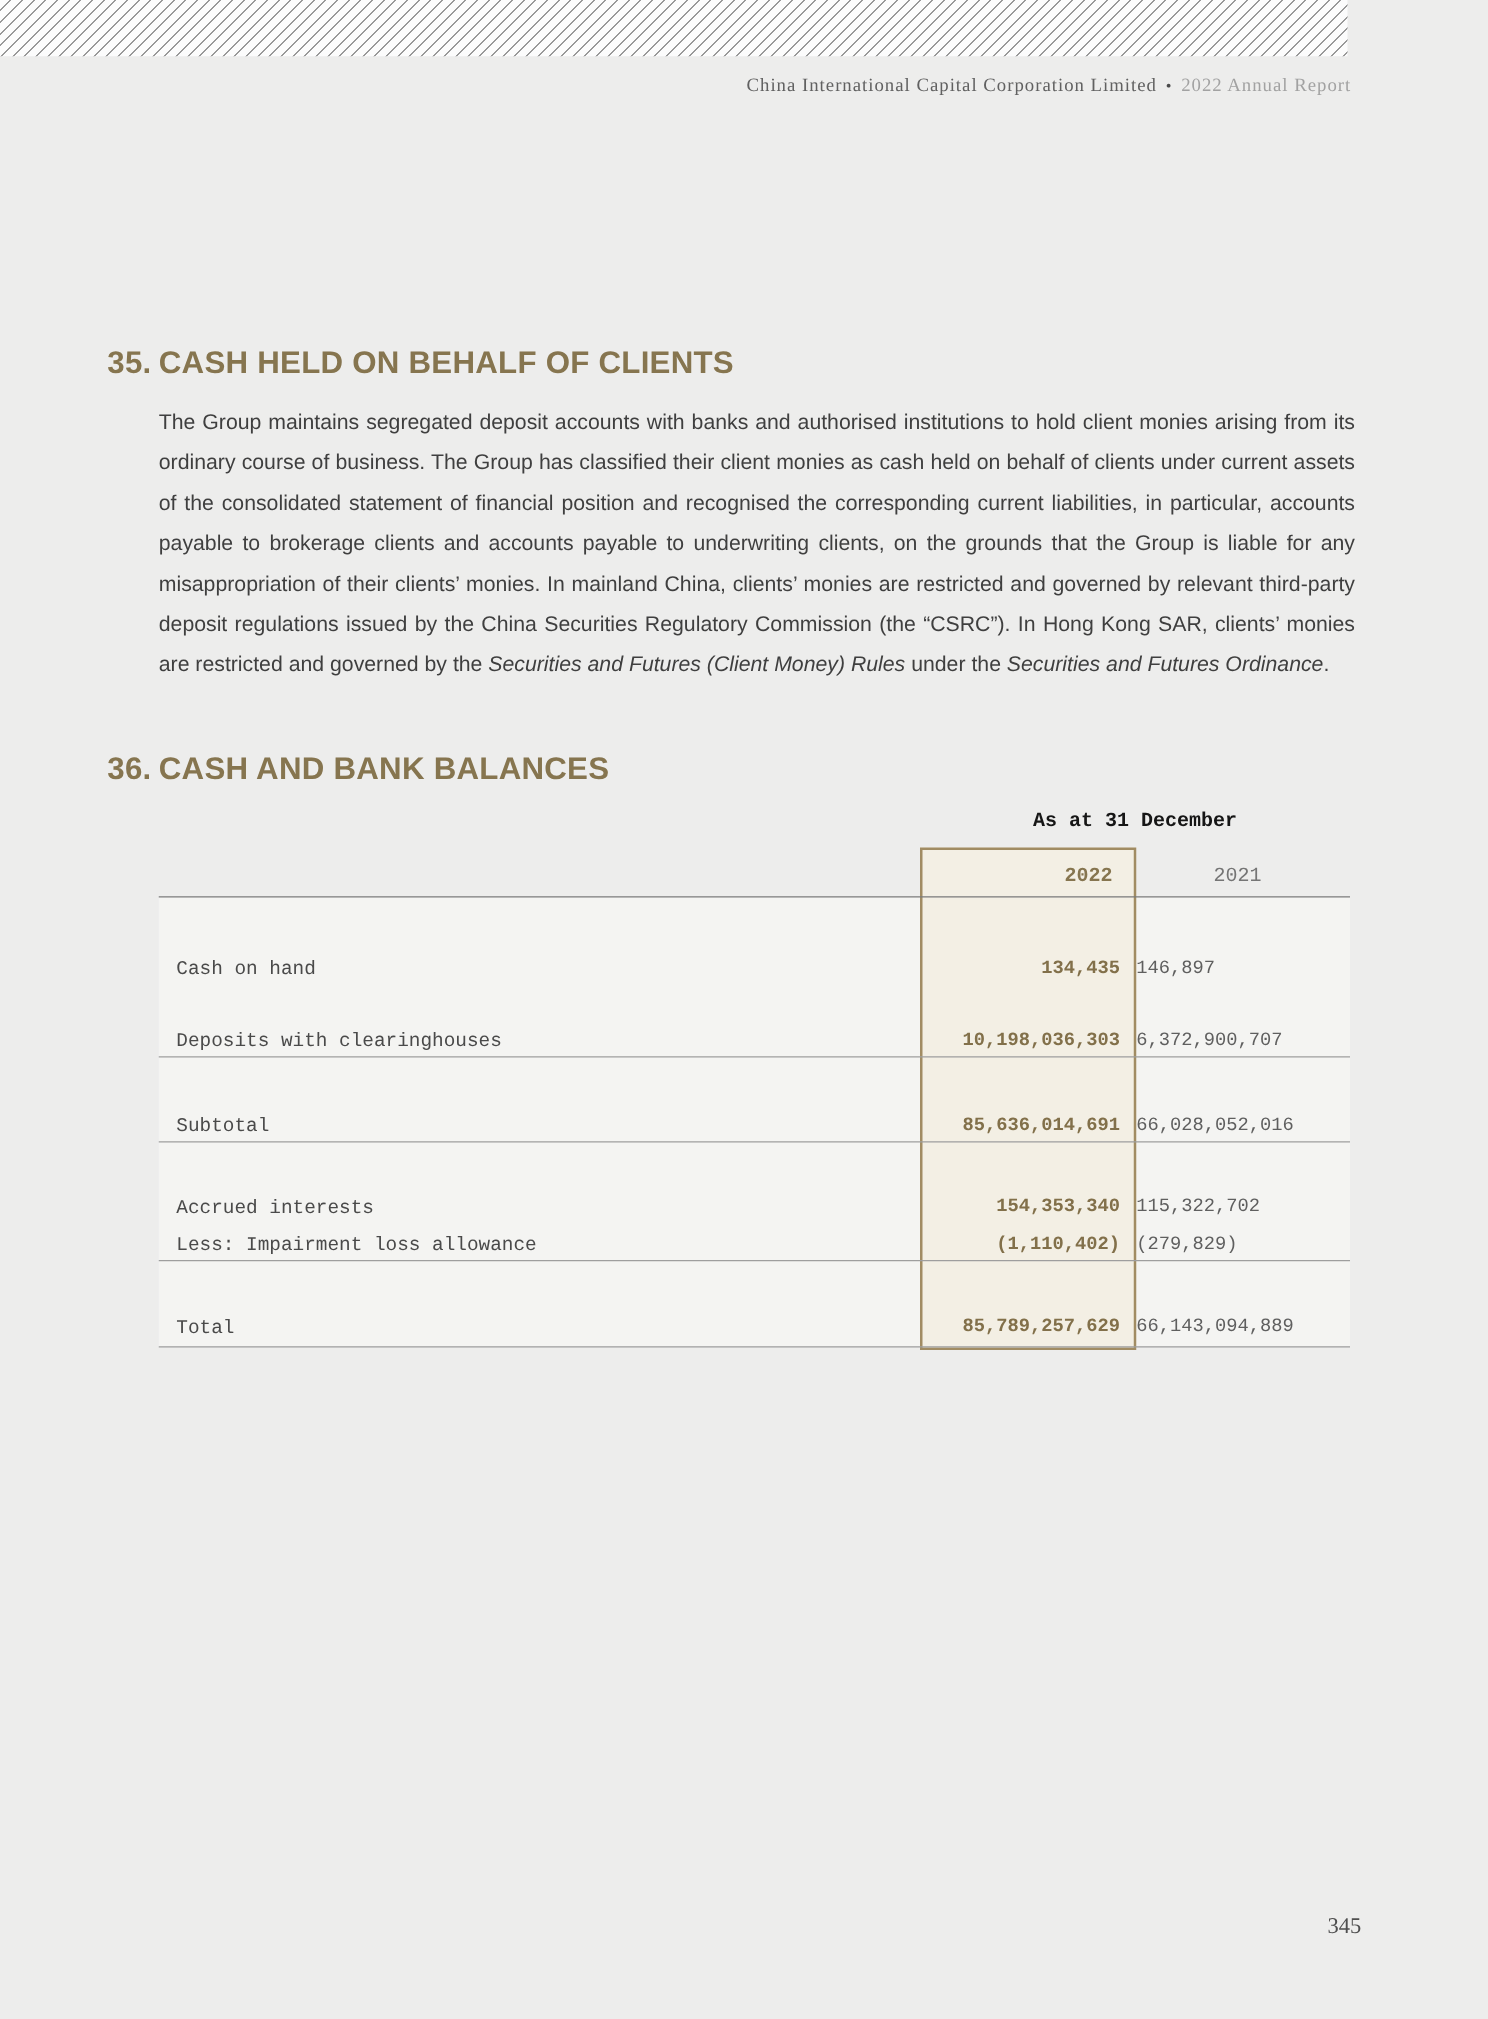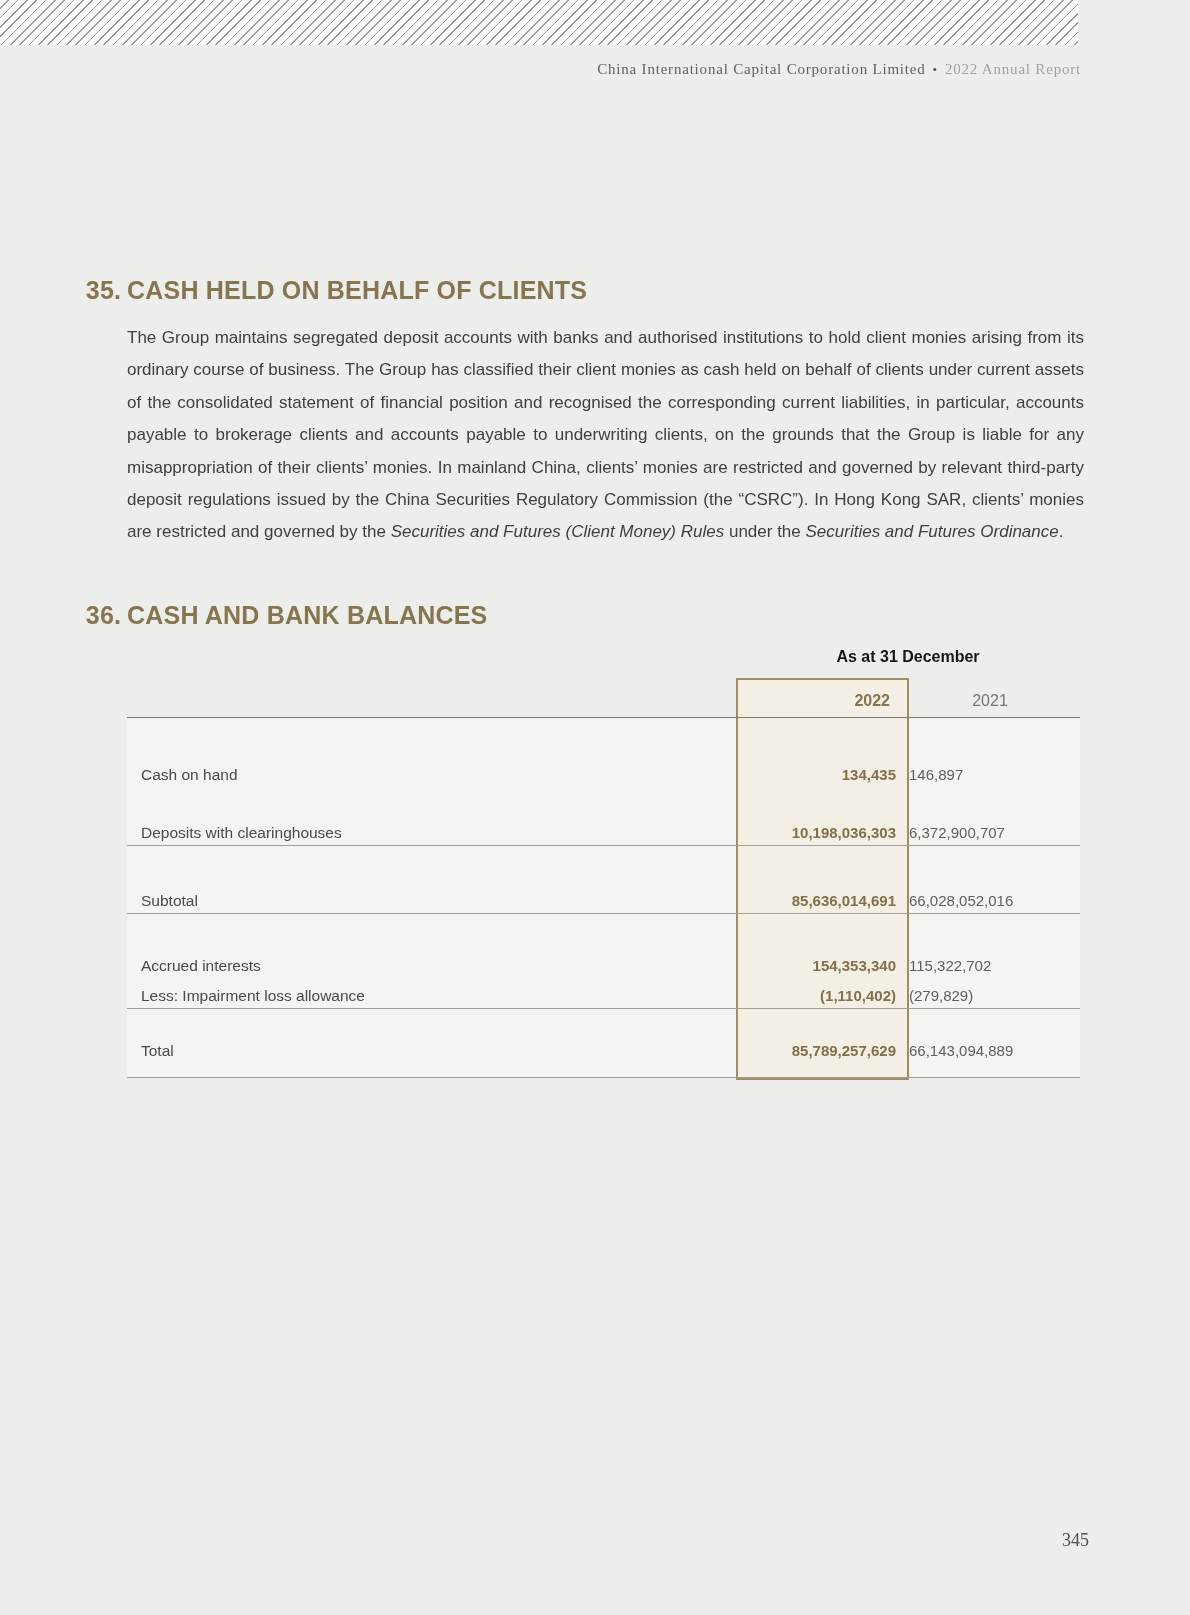--- a/index.html
+++ b/index.html
@@ -61,21 +61,21 @@
     line-height: 32.4px;
     text-align: justify;
     color: #3f3f3f;
   }
   .body-para .it { font-style: italic; }
 
   
   .fin-table {
     position: absolute;
     left: 127px; top: 648px;
-    width: 953px; height: 434px;
+    width: 953px; height: 434px; font-family: Liberation Mono, monospace;
   }
   .period-header {
     position: absolute;
     top: 0; left: 609px; width: 344px;
     text-align: center;
     font-size: 16px;
     font-weight: bold;
     color: #161616;
   }
   .table-body-bg {
@@ -211,21 +211,21 @@
     <div class="v2021">115,322,702</div>
   </div>
   <div class="trow" style="top:337px">
     <div class="lbl">Less: Impairment loss allowance</div>
     <div class="v2022">(1,110,402)</div>
     <div class="v2021">(279,829)</div>
   </div>
 
   <div class="hline" style="top:360px"></div>
 
-  <div class="trow" style="top:392px">
+  <div class="trow" style="top:403px">
     <div class="lbl">Total</div>
     <div class="v2022">85,789,257,629</div>
     <div class="v2021">66,143,094,889</div>
   </div>
 
   <div class="hline" style="top:429px"></div>
 </div>
 
 <div class="page-number">345</div>
 

